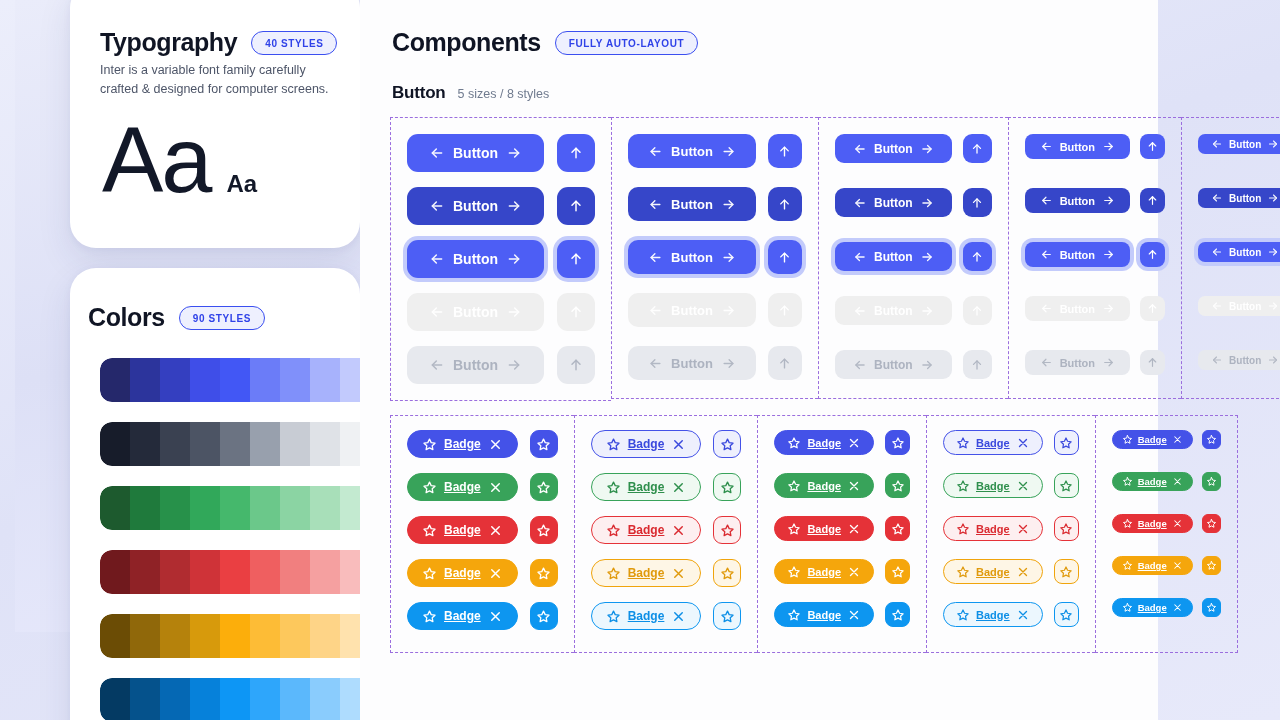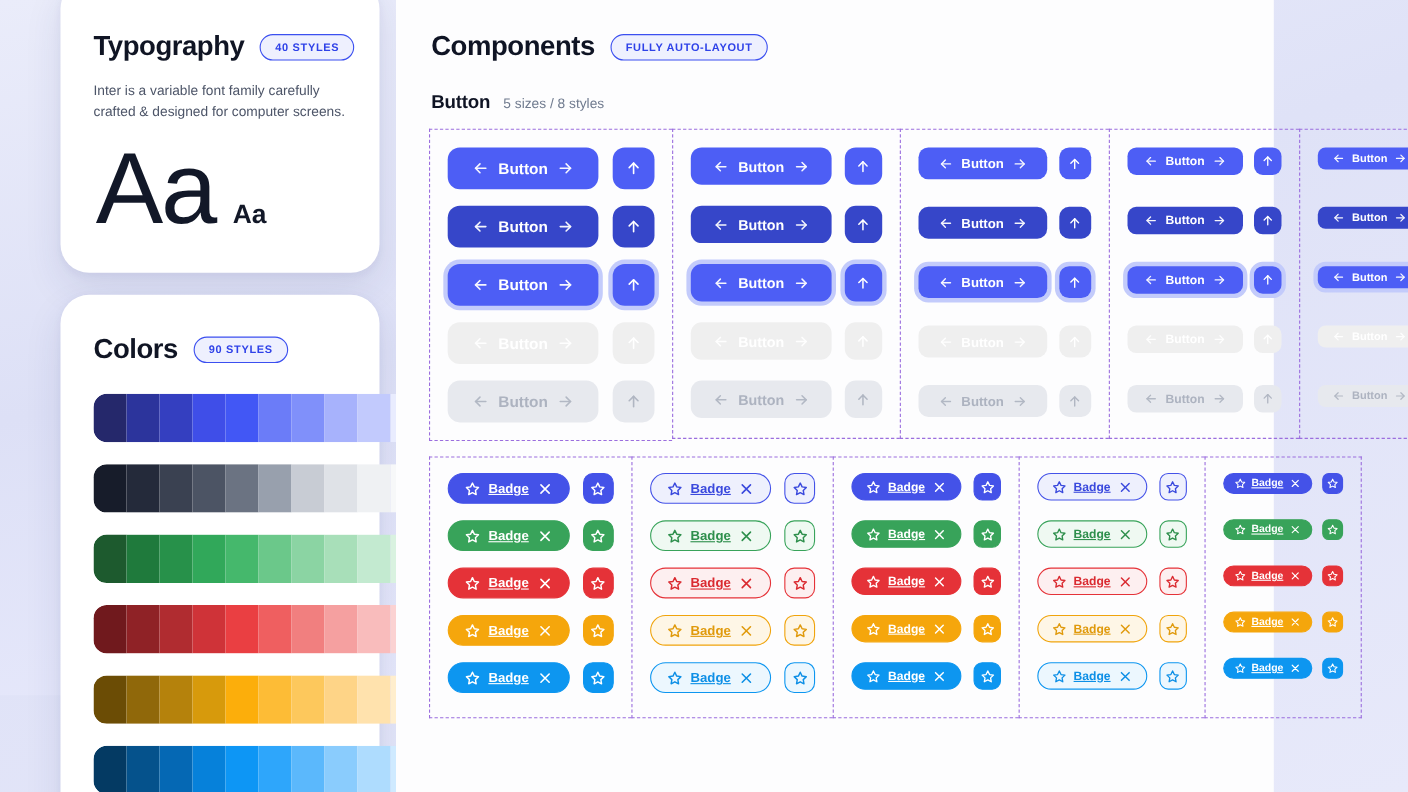--- a/index.html
+++ b/index.html
@@ -5,43 +5,43 @@
   * { box-sizing: border-box; margin: 0; padding: 0; }
   html, body { width: 1280px; height: 720px; overflow: hidden; }
   body {
     font-family: "Liberation Sans", sans-serif;
     background: linear-gradient(160deg, #eceefb 0%, #dfe2f7 45%, #e7e9fa 100%);
     position: relative;
   }
 
   
   #left-rail {
-    position: absolute; left: 0; top: 0; width: 360px; height: 632px;
+    position: absolute; left: 15px; top: 0; width: 360px; height: 632px;
     background: linear-gradient(170deg,#eaecfa 0%, #dde0f6 55%, #e6e8fb 100%);
   }
   .card {
     position: absolute; left: 55px; width: 290px;
     background: #fff; border-radius: 26px;
     box-shadow: 0 14px 34px rgba(40,45,110,.10), 0 2px 8px rgba(40,45,110,.05);
   }
   #typography-card { top: -18px; height: 266px; }
   #colors-card { top: 268px; height: 500px; }
 
   .card-head { display: flex; align-items: center; gap: 14px; }
   #typography-card .card-head { padding: 46px 0 0 30px; }
-  #colors-card .card-head { padding: 35px 0 0 30px; }
+  #colors-card .card-head { padding: 35px 0 0 18px; }
   .card-title { font-size: 25px; font-weight: 700; color: #101524; letter-spacing: -.4px; }
   .pill {
     border: 1.4px solid #3b4ff0; border-radius: 999px;
     background: #eef0fe; color: #2f42e8;
     font-size: 10px; font-weight: 700; letter-spacing: .6px;
     padding: 6px 13px 5px; white-space: nowrap;
   }
   .card-desc {
-    margin: 16px 30px 0; font-size: 12.5px; line-height: 1.55;
+    margin: 4px 30px 0; font-size: 12.5px; line-height: 1.55;
     color: #4d5568; max-width: 232px;
   }
   .aa-wrap { display: flex; align-items: baseline; padding: 14px 0 0 32px; }
   .aa-big { font-size: 92px; font-weight: 400; color: #121828; letter-spacing: -2px; line-height: 1; }
   .aa-small { font-size: 24px; font-weight: 700; color: #121828; margin-left: 16px; }
 
   .ramps { padding: 26px 0 0 30px; display: flex; flex-direction: column; gap: 20px; }
   .ramp { display: flex; width: 300px; height: 44px; border-radius: 12px 0 0 12px; overflow: hidden; }
   .ramp span { flex: 1 1 0; height: 100%; }
   .ramp span:first-child { border-radius: 12px 0 0 12px; }

